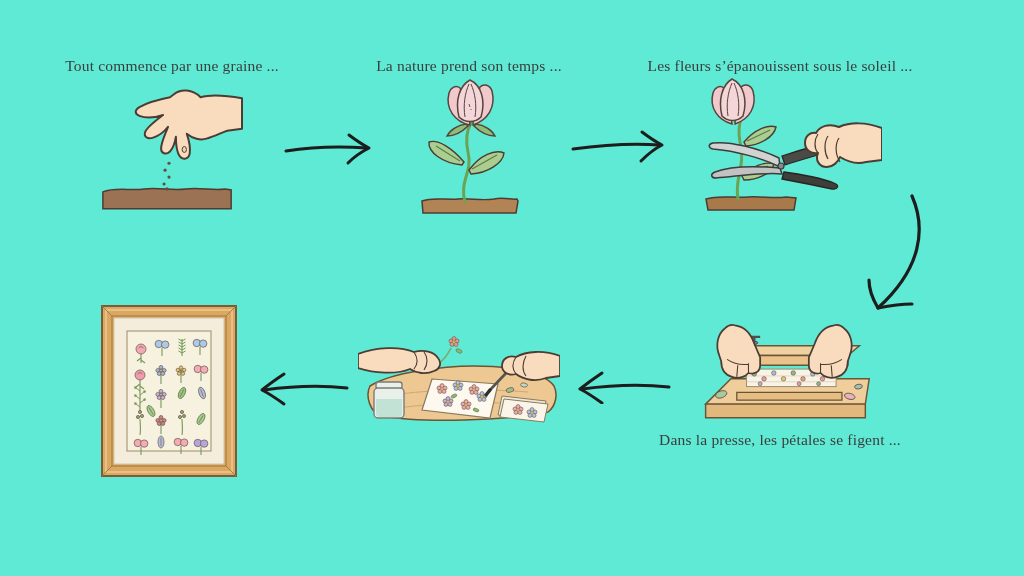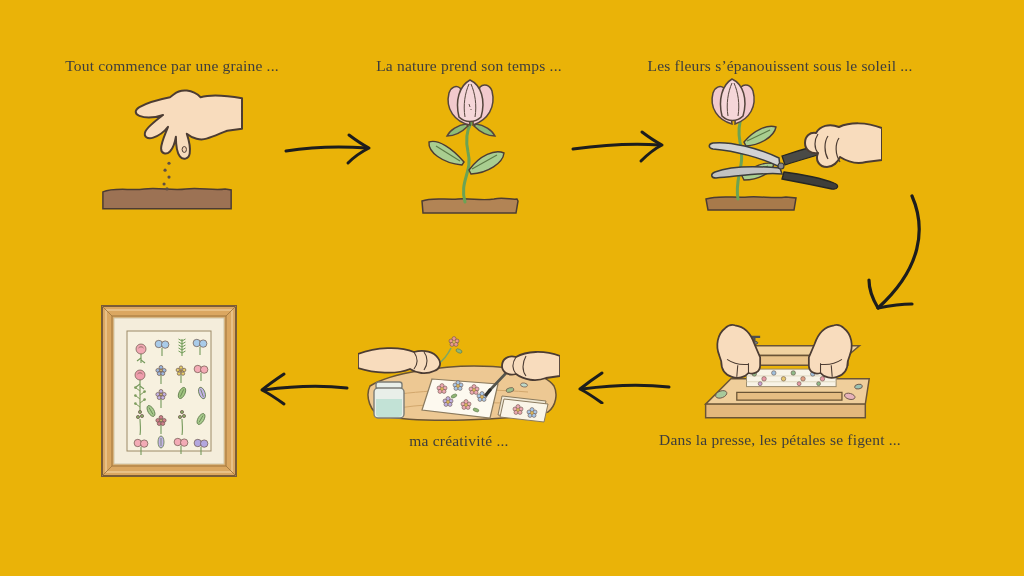--- a/index.html
+++ b/index.html
@@ -1,38 +1,37 @@
 <!DOCTYPE html>
 <html><head>
 <meta charset="utf-8">
 <style>
   html,body{margin:0;padding:0;background:#ffffff;}
   #stage{
-    position:relative;width:1024px;height:576px;background:#eab308;
+    position:relative;width:1024px;height:576px;background:#5eead4;
     font-family:"Liberation Serif","DejaVu Serif",serif;overflow:hidden;
   }
   .caption{
     position:absolute;text-align:center;font-size:15.5px;line-height:21px;
     color:#3d3d3d;letter-spacing:.2px;white-space:nowrap;
   }
   .ill,.arrow{position:absolute;}
   .ill svg,.arrow svg{display:block;}
   .arrow path{stroke:#1d1d1d;stroke-width:3;fill:none;stroke-linecap:round;stroke-linejoin:round;}
 </style>
 </head>
 <body>
 
 <div id="stage">
 
   <div class="caption" style="left:32px;top:55px;width:280px;">Tout commence par une graine ...</div>
   <div class="caption" style="left:329px;top:55px;width:280px;">La nature prend son temps ...</div>
   <div class="caption" style="left:640px;top:429px;width:280px;">Dans la presse, les pétales se figent ...</div>
   <div class="caption" style="left:640px;top:55px;width:280px;">Les fleurs s’épanouissent sous le soleil ...</div>
   <div class="caption" style="left:319px;top:430px;width:280px;">
-    <div>ma créativité ...</div>
   </div>
 
   <div class="ill" style="left:95px;top:82px;">
     <svg width="148" height="131" viewBox="0 0 150 132">
       <path d="M8,111 C20,106 36,110 50,108 C64,106 78,110 92,108 C106,106 120,110 132,108 L138,109 L138,128 L8,128 Z" fill="#9c7254" stroke="#4c3c33" stroke-width="1.5"></path>
       <path d="M149,16 C132,13 117,12 107,15 C99,7 87,6 80,12 L76,15 C66,17 52,21 45,25 C40,28 40,32 45,34 C53,37 63,35 69,33 C61,39 53,45 51,50 C49,55 53,58 59,56 C65,54 71,49 74,45 C71,53 67,61 67,67 C67,72 72,74 76,70 C79,67 81,61 82,55 C82,63 83,71 86,75 C89,79 95,78 96,72 C97,66 95,58 93,52 C99,57 107,59 113,57 C121,55 128,51 134,49 L149,47 Z" fill="#f8dcbd" stroke="#4c3c33" stroke-width="2" stroke-linejoin="round"></path>
       <ellipse cx="90.5" cy="68" rx="2.2" ry="3" fill="#f3d2b2" stroke="#4c3c33" stroke-width="1"></ellipse>
       <g fill="#5f4f43">
         <circle cx="75" cy="82" r="1.6"></circle>
           <circle cx="71" cy="89" r="1.6"></circle>

